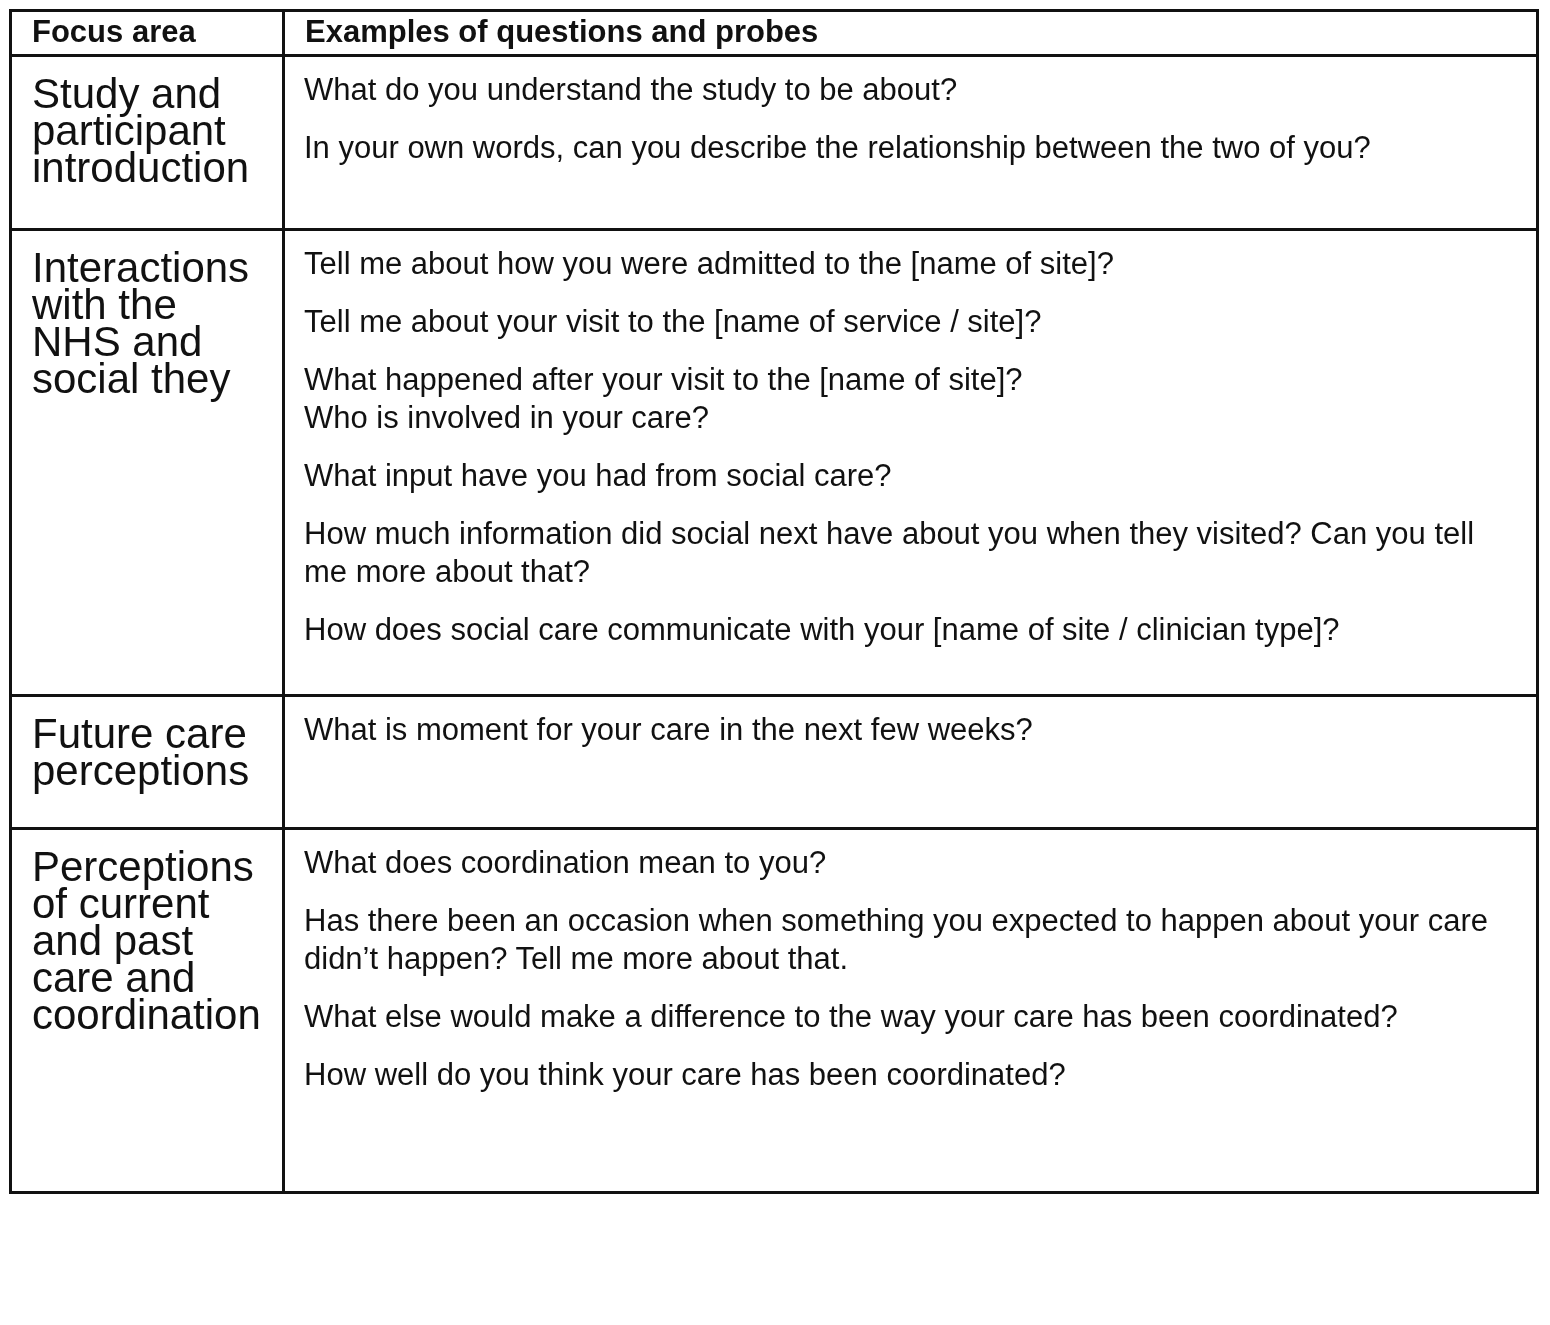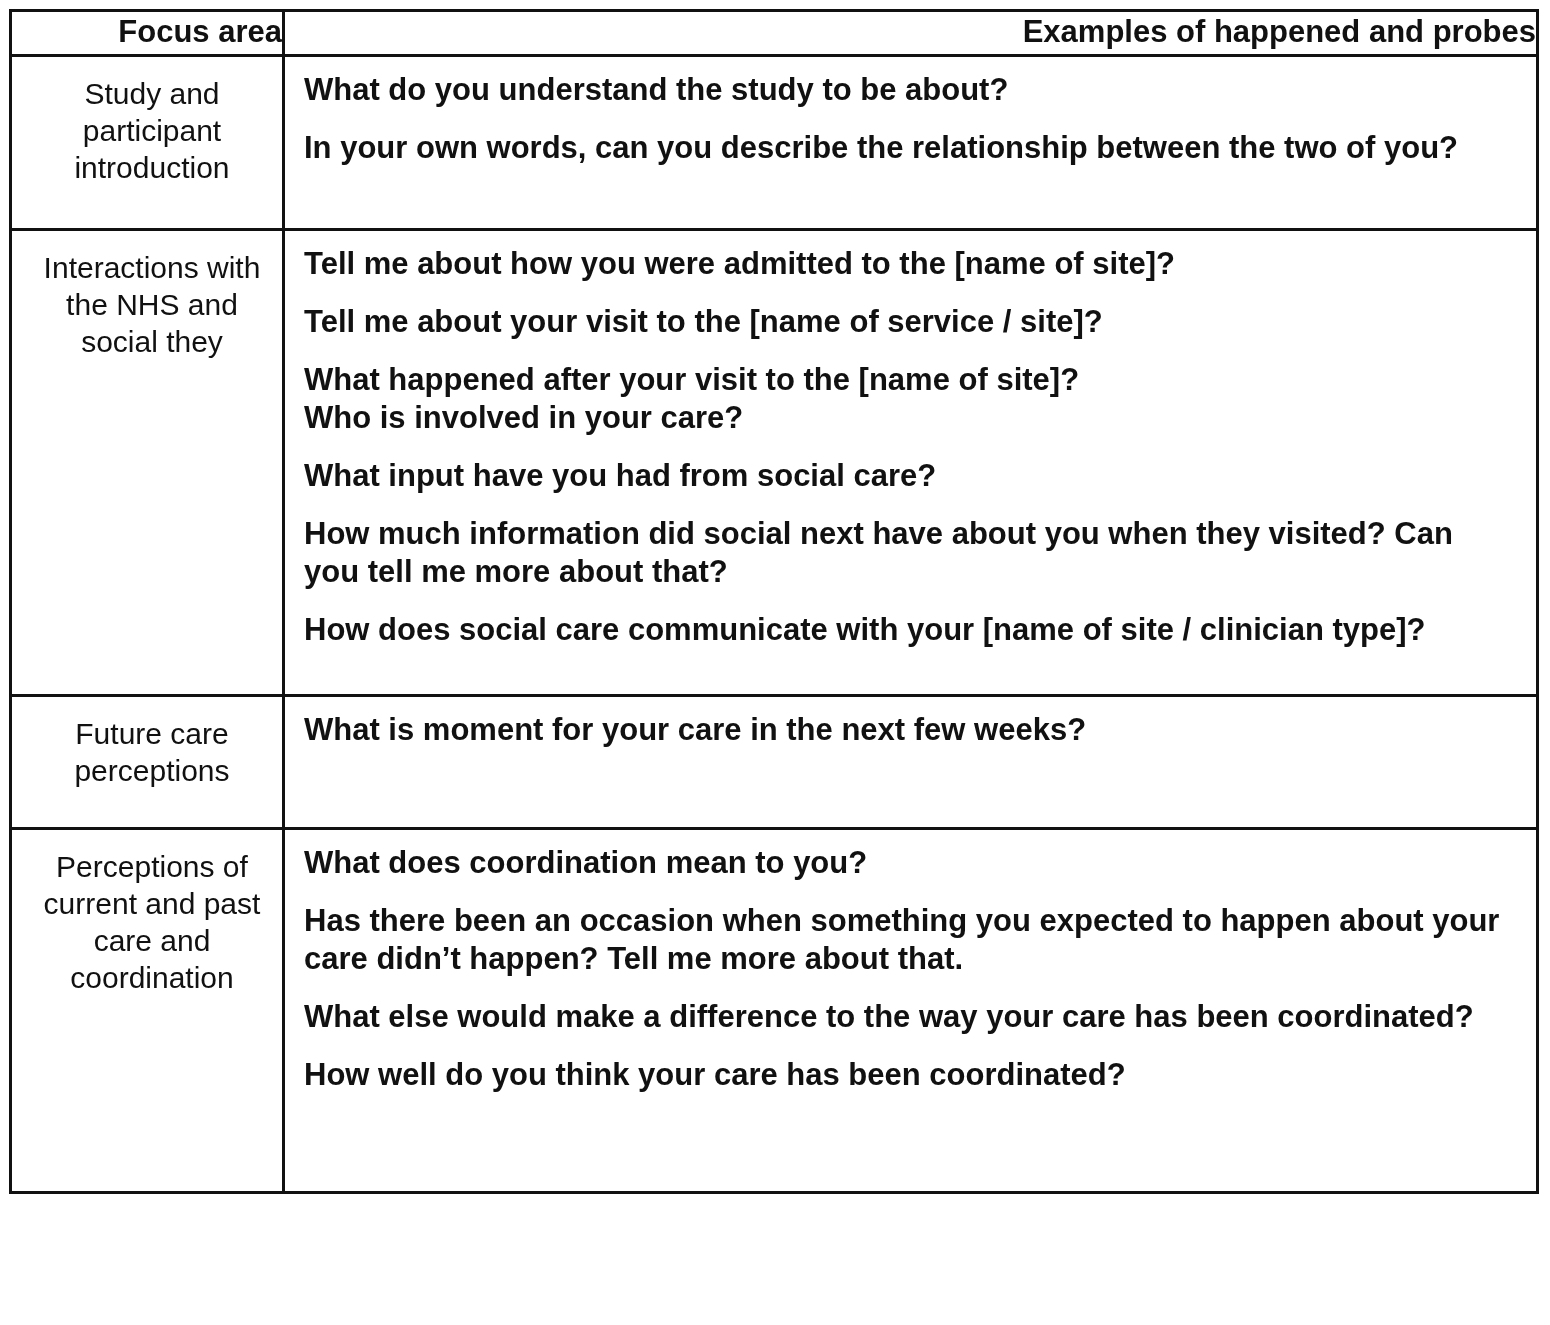--- a/index.html
+++ b/index.html
@@ -2,44 +2,44 @@
 <html><head>
 <meta charset="utf-8">
 <style>
   html, body { margin: 0; padding: 0; background: #ffffff; }
   body { width: 1550px; height: 1325px; position: relative; overflow: hidden;
          font-family: "Liberation Sans", sans-serif; color: #111; }
   table.grid { position: absolute; left: 9px; top: 9px; width: 1530px;
                border-collapse: collapse; table-layout: fixed; }
   table.grid td, table.grid th { border: 3px solid #111; vertical-align: top; padding: 0; }
   col.c1 { width: 273px; }
-  th { text-align: right; font-weight: bold; font-size: 31px; height: 40px;
+  th { text-align: left; font-weight: bold; font-size: 31px; height: 40px;
        padding: 2px 0 0 20px !important; line-height: 36px; }
   th.h2 { padding-left: 20px !important; }
-  td.area { font-size: 30px; line-height: 37px; padding: 18px 10px 0 20px !important; text-align: center; }
+  td.area { font-size: 42px; line-height: 37px; padding: 18px 10px 0 20px !important; }
   td.qs { padding: 14px 20px 0 19px !important; }
-  .q { font-size: 31px; line-height: 38px; margin-bottom: 20px; white-space: pre-line; font-weight: bold; }
+  .q { font-size: 31px; line-height: 38px; margin-bottom: 20px; white-space: pre-line; }
   tr.r1 td { height: 153px; }
   tr.r2 td { height: 190px; }
   tr.r3 td { height: 445px; }
   tr.r4 td { height: 112px; }
   tr.r5 td { height: 343px; }
 </style>
 </head>
 <body>
 
 <table class="grid">
   <colgroup>
       <col class="c1">
       <col>
     </colgroup>
   <tbody>
       <tr>
     <th>Focus area</th>
-    <th class="h2">Examples of happened and probes</th>
+    <th class="h2">Examples of questions and probes</th>
   </tr>
   <tr class="r1">
     <td class="area">Study and participant introduction</td>
     <td class="qs">
       <div class="q">What do you understand the study to be about?</div>
       <div class="q">In your own words, can you describe the relationship between the two of you?</div>
     </td>
   </tr>
   <tr class="r3">
     <td class="area">Interactions with the NHS and social they</td>

